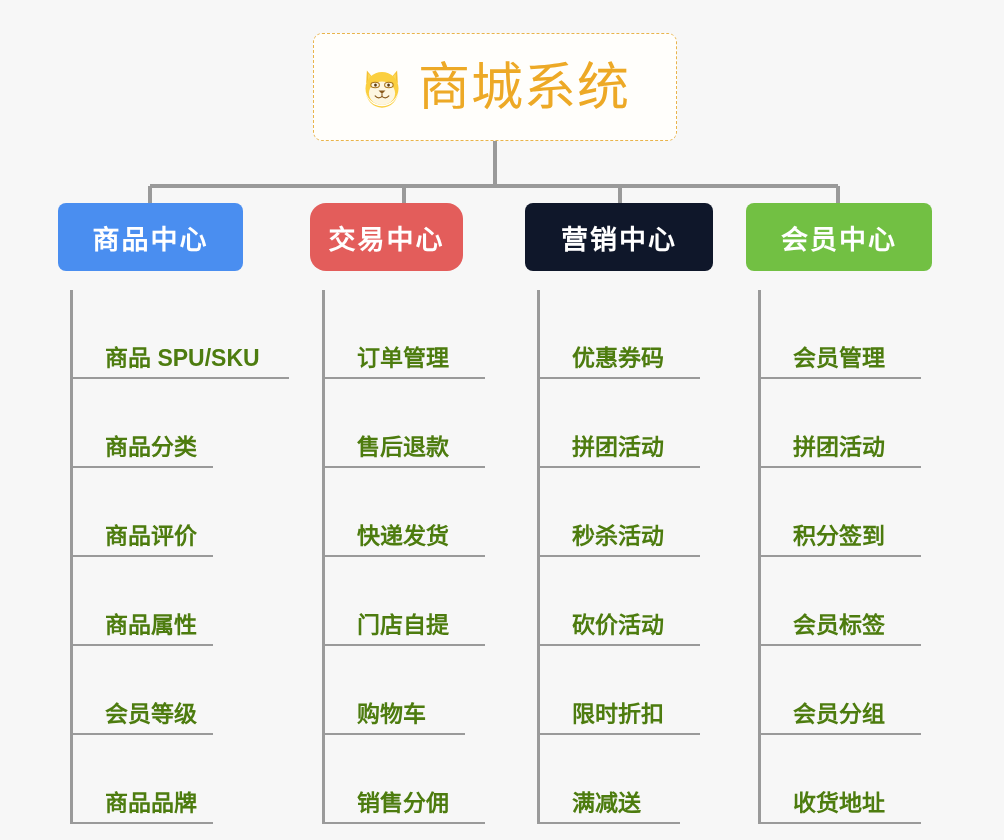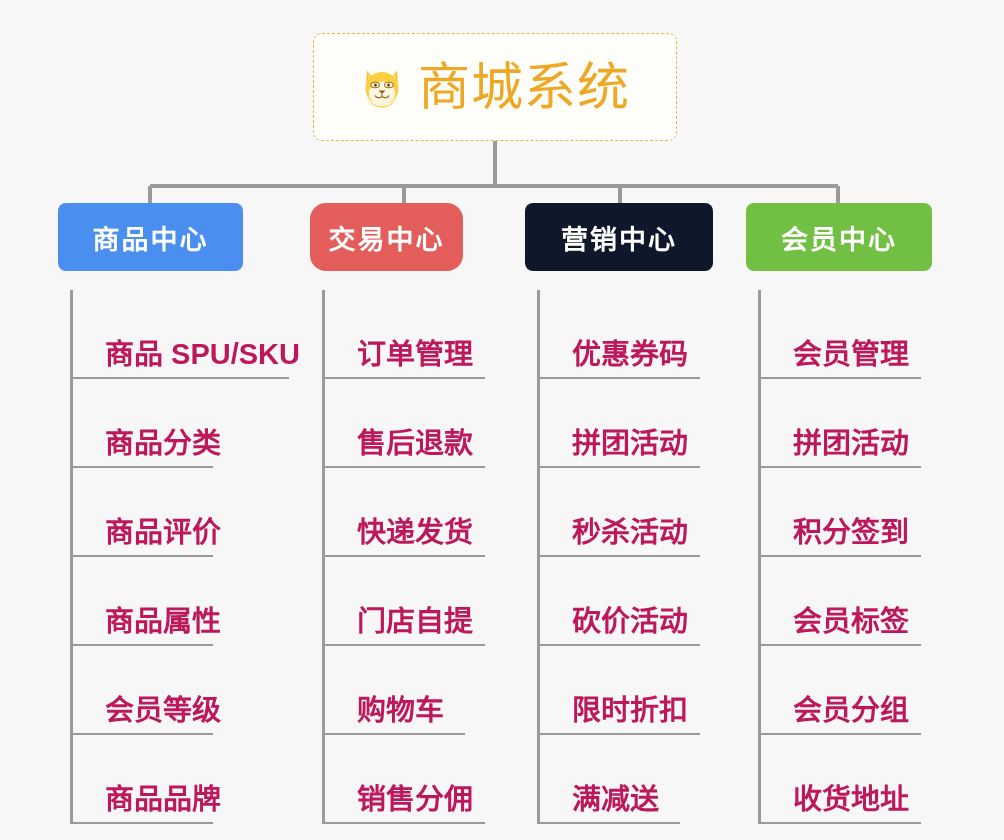--- a/index.html
+++ b/index.html
@@ -109,22 +109,22 @@
   .leaf {
     position: relative;
     height: 89px;
     box-sizing: border-box;
     border-bottom: 2px solid #9a9a9a;
     display: flex;
     align-items: flex-end;
     padding: 0 0 6px 32px;
   }
   .leaf-label {
-    font-size: 29px;
-    color: #be185d;
+    font-size: 23px;
+    color: #4d7c0f;
     line-height: 1.15;
     white-space: nowrap;
   }
   
   .col-0 .leaf { width: 216px; }
   .col-1 .leaf { width: 160px; }
   .col-2 .leaf { width: 160px; }
   .col-3 .leaf { width: 160px; }
 
   .col-0 .leaf.narrow,

